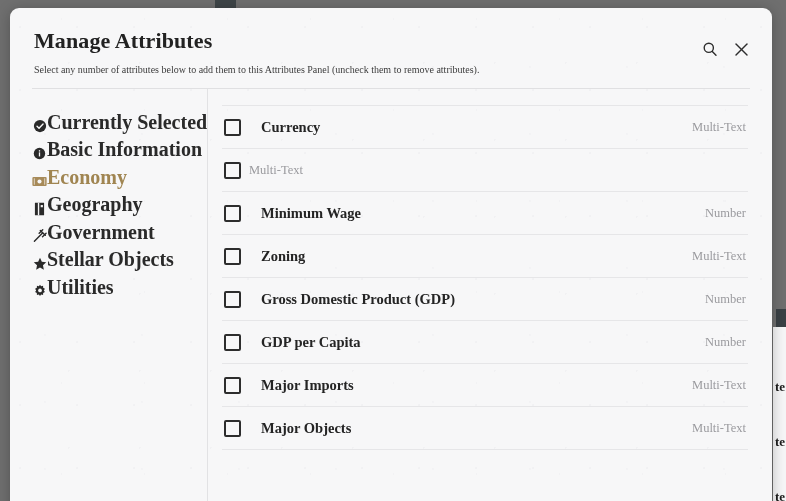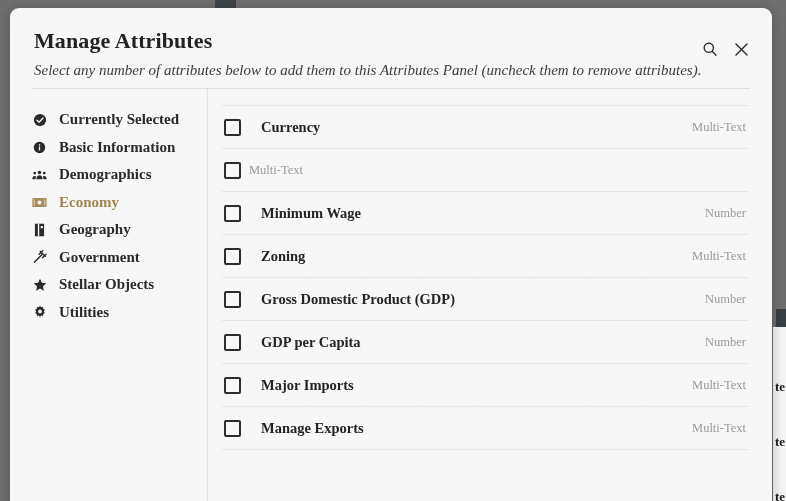--- a/index.html
+++ b/index.html
@@ -85,25 +85,24 @@
   }
   #modal-title {
     font-size: 22px;
     font-weight: bold;
     color: #222222;
     letter-spacing: 0.1px;
     line-height: 26px;
     margin: 0;
   }
   #modal-subtitle {
-    font-size: 15px;
+    font-size: 10px;
     color: #3c3c3c;
     line-height: 20px;
     margin: 6px 0 0 0;
-    font-style: italic;
   }
   #header-actions {
     position: absolute;
     right: 22px;
     top: 32px;
     display: flex;
     align-items: center;
     gap: 13px;
   }
   .hdr-icon {
@@ -139,25 +138,25 @@
   
   #sidebar {
     width: 198px;
     padding: 17px 0 0 22px;
     box-sizing: border-box;
     border-right: 1px solid #e2e2e4;
     flex: 0 0 auto;
   }
   .side-item {
     display: flex;
-    align-items: center;
-    gap: 12px;
+    align-items: flex-end;
+    gap: 0;
     height: 27.5px;
     color: #2a2a2a;
-    font-size: 15px;
+    font-size: 20px;
     font-weight: bold;
     cursor: pointer;
     white-space: nowrap;
   }
   .side-item.active { color: #a08551; }
   .side-icon {
     width: 15px;
     height: 15px;
     flex: 0 0 15px;
     display: flex;
@@ -285,33 +284,20 @@
         <span class="side-icon">
           <svg width="13" height="13" viewBox="0 0 16 16" fill="currentColor">
             <circle cx="8" cy="8" r="7"></circle>
             <rect x="7.2" y="6.6" width="1.6" height="5" fill="#f7f7f8"></rect>
             <rect x="7.2" y="3.9" width="1.6" height="1.7" fill="#f7f7f8"></rect>
           </svg>
         </span>
         <span>Basic Information</span>
       </div>
 
-      <div class="side-item">
-        <span class="side-icon">
-          <svg width="15" height="12" viewBox="0 0 18 12" fill="currentColor">
-            <circle cx="9" cy="3" r="2.1"></circle>
-            <circle cx="3.3" cy="3.7" r="1.7"></circle>
-            <circle cx="14.7" cy="3.7" r="1.7"></circle>
-            <path d="M5.3 11 C5.3 7.9 6.9 6.4 9 6.4 C11.1 6.4 12.7 7.9 12.7 11 Z"></path>
-            <path d="M0.4 11 C0.4 8.6 1.5 7.3 3.3 7.3 C4.1 7.3 4.7 7.5 5.1 7.9 C4.5 8.7 4.2 9.8 4.2 11 Z"></path>
-            <path d="M17.6 11 C17.6 8.6 16.5 7.3 14.7 7.3 C13.9 7.3 13.3 7.5 12.9 7.9 C13.5 8.7 13.8 9.8 13.8 11 Z"></path>
-          </svg>
-        </span>
-        <span>Demographics</span>
-      </div>
 
       <div class="side-item active">
         <span class="side-icon">
           <svg width="15" height="11" viewBox="0 0 16 11" fill="currentColor">
             <rect x="0.4" y="0.6" width="15.2" height="9.8" rx="1.2"></rect>
             <circle cx="8" cy="5.5" r="2.2" fill="#f7f7f8"></circle>
             <rect x="1.9" y="2.1" width="1.3" height="6.8" fill="#f7f7f8" opacity="0.55"></rect>
             <rect x="12.8" y="2.1" width="1.3" height="6.8" fill="#f7f7f8" opacity="0.55"></rect>
           </svg>
         </span>
@@ -403,20 +389,20 @@
         </div>
 
         <div class="attr-row">
           <span class="attr-check"></span>
           <span class="attr-label">Major Imports</span>
           <span class="attr-type">Multi-Text</span>
         </div>
 
         <div class="attr-row">
           <span class="attr-check"></span>
-          <span class="attr-label">Manage Exports</span>
+          <span class="attr-label">Major Objects</span>
           <span class="attr-type">Multi-Text</span>
         </div>
 
       </div>
     </section>
   </div>
 </div>
 
 </body></html>

